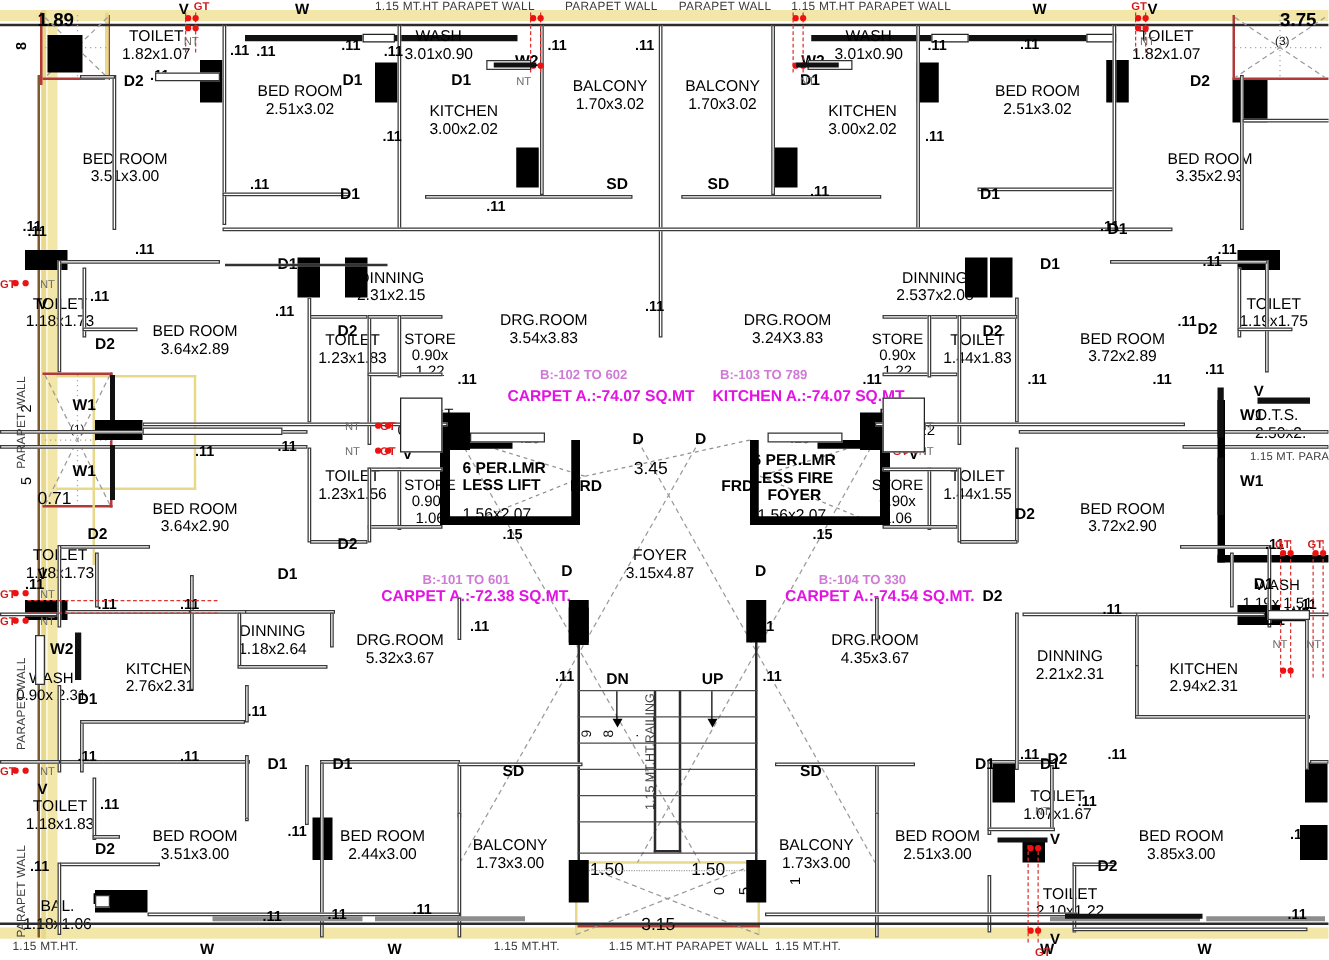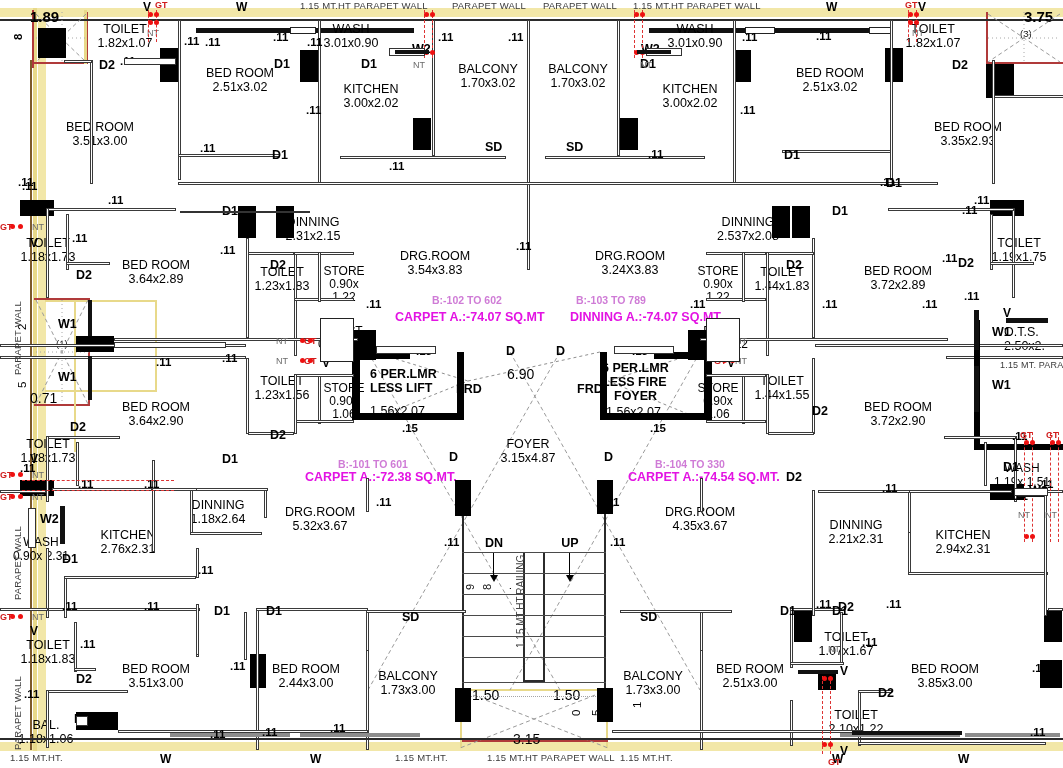--- a/index.html
+++ b/index.html
@@ -286,31 +286,31 @@
   <div class="lbl" style="left:602px;top:376px;width:120px;text-align:left;">
     <b>LESS FIRE</b>
   </div>
   <div class="lbl" style="left:614px;top:390px;width:120px;text-align:left;">
     <b>FOYER</b>
   </div>
   <div class="lbl" style="left:606px;top:406px;width:90px;text-align:left;">1.56x2.07</div>
 
   <div class="dcode" style="left:456px;top:382px;">FRD</div>
   <div class="dcode" style="left:577px;top:382px;">FRD</div>
-  <div class="dim" style="left:507px;top:366px;font-size:14px;font-weight:normal;">6.90</div>
+  <div class="dim" style="left:507px;top:366px;font-size:14px;font-weight:normal;">3.45</div>
 
   <div class="rm" style="left:478px;top:437px;width:100px;">
     <span class="n">FOYER</span>
     <span class="d">3.15x4.87</span>
   </div>
 
   <div class="bcode" style="left:432px;top:294px;">B:-102 TO 602</div>
-  <div class="carpet" style="left:395px;top:310px;">CARPET A.:-74.07 SQ.MT</div>
+  <div class="carpet" style="left:406px;top:310px;">CARPET A.:-74.07 SQ.MT</div>
   <div class="bcode" style="left:576px;top:294px;">B:-103 TO 789</div>
-  <div class="carpet" style="left:570px;top:310px;">DINNING A.:-74.07 SQ.MT.</div>
+  <div class="carpet" style="left:570px;top:310px;">KITCHEN A.:-74.07 SQ.MT.</div>
   <div class="bcode" style="left:338px;top:458px;">B:-101 TO 601</div>
   <div class="carpet" style="left:305px;top:470px;">CARPET A.:-72.38 SQ.MT.</div>
   <div class="bcode" style="left:655px;top:458px;">B:-104 TO 330</div>
   <div class="carpet" style="left:628px;top:470px;">CARPET A.:-74.54 SQ.MT.</div>
 
   <div class="rm" style="left:106px;top:662px;width:100px;">
     <span class="n">BED ROOM</span>
     <span class="d">3.51x3.00</span>
   </div>
   <div class="rm" style="left:256px;top:662px;width:100px;">

